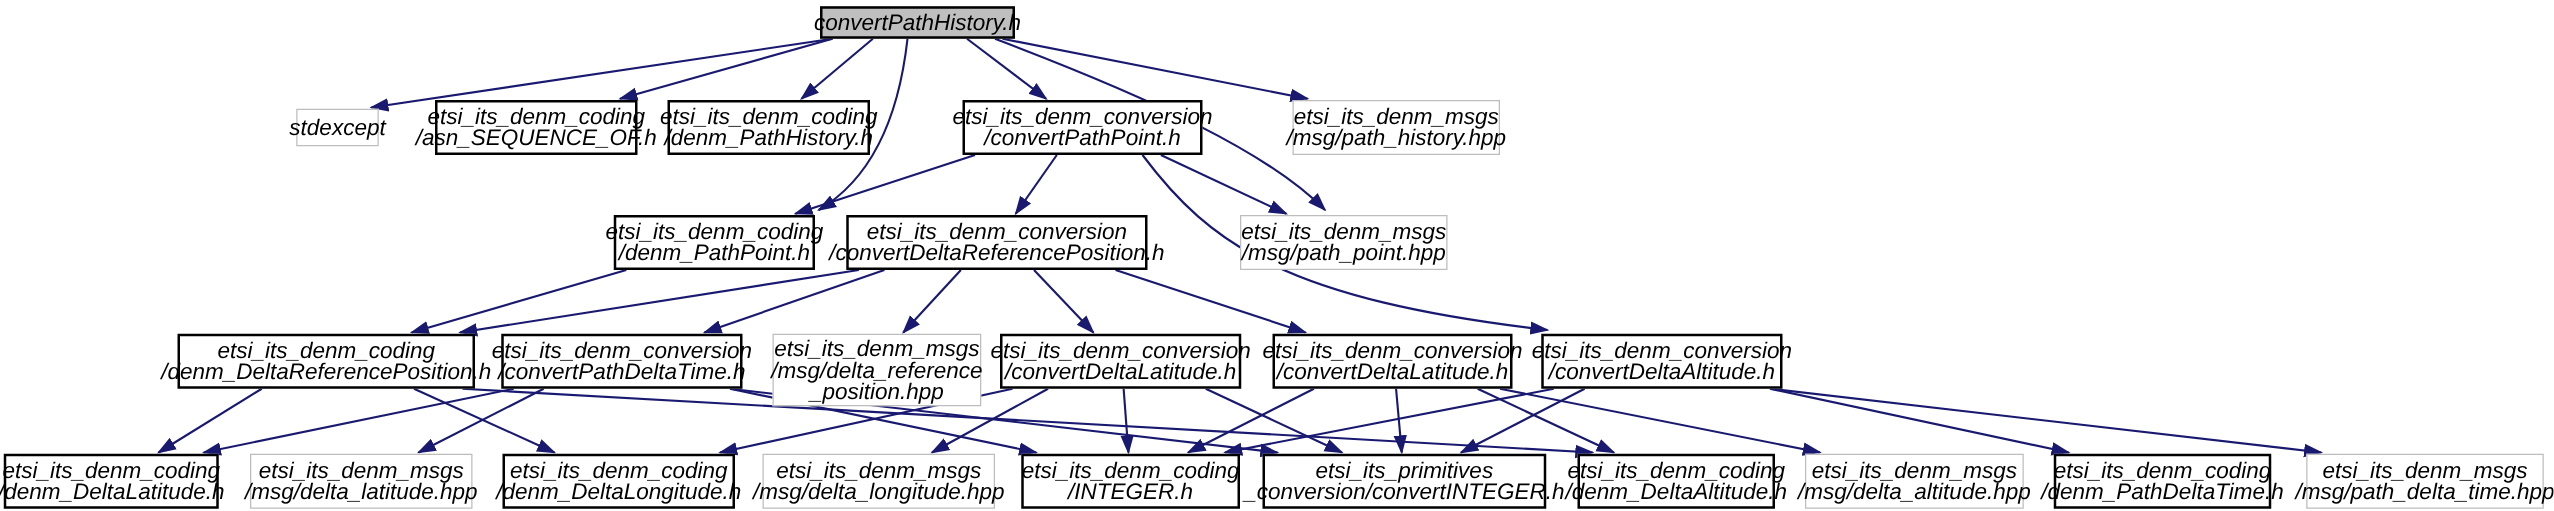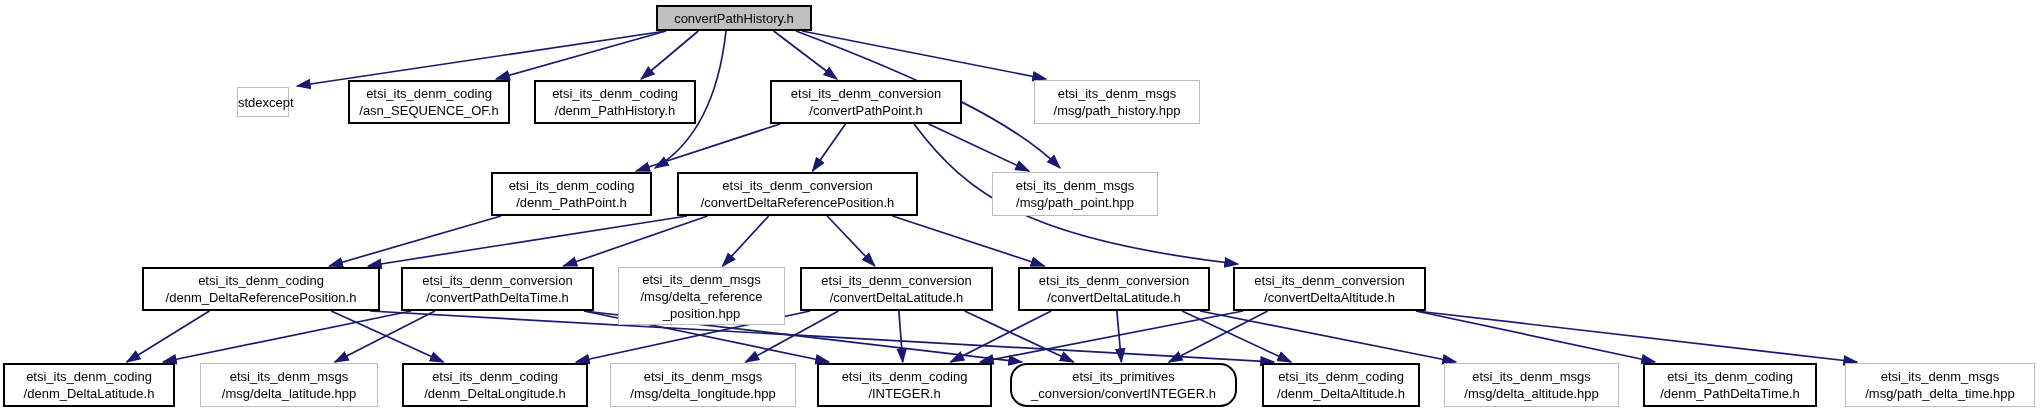--- a/index.html
+++ b/index.html
@@ -9,23 +9,23 @@
     font-family:"Liberation Sans","DejaVu Sans",sans-serif;
     overflow:hidden;
   }
   #graph svg{position:absolute;left:0;top:0;}
   .edge{stroke:var(--edge,#191970);stroke-width:1.7;fill:none;}
   .node{
     position:absolute;
     box-sizing:border-box;
     background:var(--node-fill,#ffffff);
     border:2px solid var(--node-border,#000000);
-    display:flex;flex-direction:column;justify-content:center;
-    font-size:13px;line-height:17px;color:var(--text,#000000);
-    text-align:center;white-space:nowrap;
+    display:flex;flex-direction:column;justify-content:center;align-items:center;
+    font-size:18px;line-height:17px;color:var(--text,#000000);
+    text-align:center;white-space:nowrap;font-style:italic;
   }
   .node.external{border:1.5px solid var(--external-border,#bdbdbd);}
   .node.root{background:var(--root-fill,#bfbfbf);}
   .nline{display:block;}
 </style>
 </head>
 <body style="background: rgb(255, 255, 255);">
 
 <div id="graph" style="width: 2043px; height: 409px;">
     <svg width="2043" height="409" viewBox="0 0 2043 409">
@@ -67,21 +67,21 @@
       <path d="M1051.15,311 L950.59,362" class="edge" marker-end="url(#arrow)"></path>
       <path d="M1116.85,311 L1121.41,362" class="edge" marker-end="url(#arrow)"></path>
       <path d="M1416,311 L1655,362" class="edge" marker-end="url(#arrow)"></path>
       <path d="M1416,311 L1857,362" class="edge" marker-end="url(#arrow)"></path>
       <path d="M1243,311 L980,362" class="edge" marker-end="url(#arrow)"></path>
       <path d="M1267.7,311 L1168.82,362" class="edge" marker-end="url(#arrow)"></path>
     </svg>
     <div class="node root" style="left: 656px; top: 5px; width: 156px; height: 26px;">
       <span class="nline">convertPathHistory.h</span>
     </div>
-    <div class="node external" style="left: 237px; top: 87px; width: 52px; height: 30px;">
+    <div class="node external" style="left: 237px; top: 87px; width: 66px; height: 30px;">
       <span class="nline">stdexcept</span>
     </div>
     <div class="node internal" style="left: 348px; top: 80px; width: 162px; height: 44px;">
       <span class="nline">etsi_its_denm_coding</span>
       <span class="nline">/asn_SEQUENCE_OF.h</span>
     </div>
     <div class="node internal" style="left: 534px; top: 80px; width: 162px; height: 44px;">
       <span class="nline">etsi_its_denm_coding</span>
       <span class="nline">/denm_PathHistory.h</span>
     </div>
@@ -143,21 +143,21 @@
       <span class="nline">/denm_DeltaLongitude.h</span>
     </div>
     <div class="node external" style="left: 610px; top: 363px; width: 186px; height: 44px;">
       <span class="nline">etsi_its_denm_msgs</span>
       <span class="nline">/msg/delta_longitude.hpp</span>
     </div>
     <div class="node internal" style="left: 817px; top: 363px; width: 175px; height: 44px;">
       <span class="nline">etsi_its_denm_coding</span>
       <span class="nline">/INTEGER.h</span>
     </div>
-    <div class="node internal" style="left: 1010px; top: 363px; width: 227px; height: 44px; border-radius: 17px;">
+    <div class="node internal" style="left: 1010px; top: 363px; width: 227px; height: 44px;">
       <span class="nline">etsi_its_primitives</span>
       <span class="nline">_conversion/convertINTEGER.h</span>
     </div>
     <div class="node internal" style="left: 1262px; top: 363px; width: 158px; height: 44px;">
       <span class="nline">etsi_its_denm_coding</span>
       <span class="nline">/denm_DeltaAltitude.h</span>
     </div>
     <div class="node external" style="left: 1444px; top: 363px; width: 175px; height: 44px;">
       <span class="nline">etsi_its_denm_msgs</span>
       <span class="nline">/msg/delta_altitude.hpp</span>

